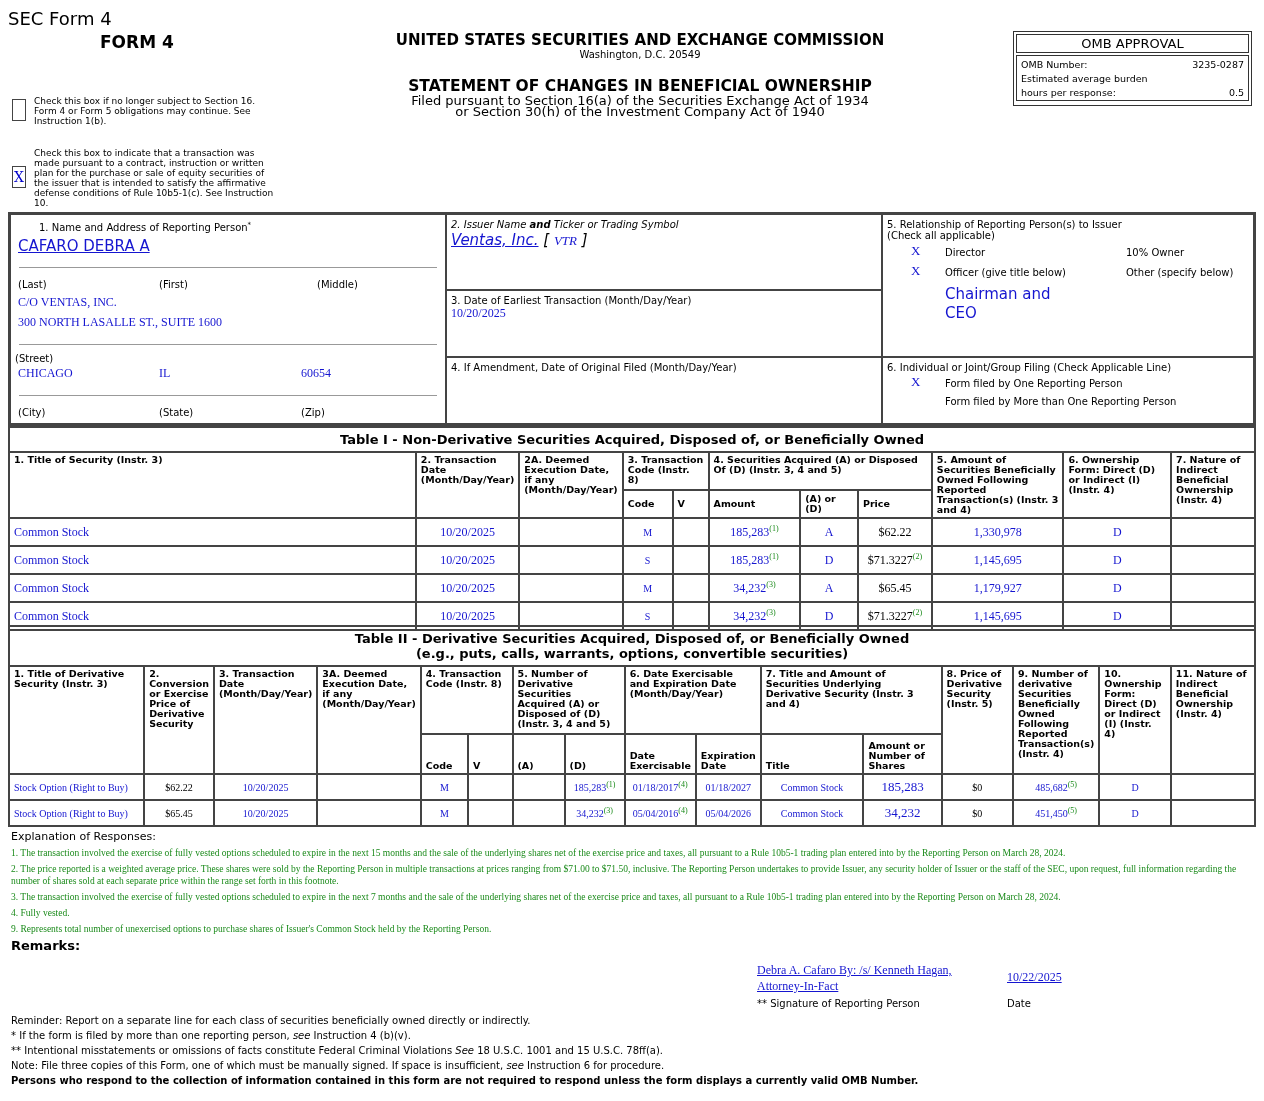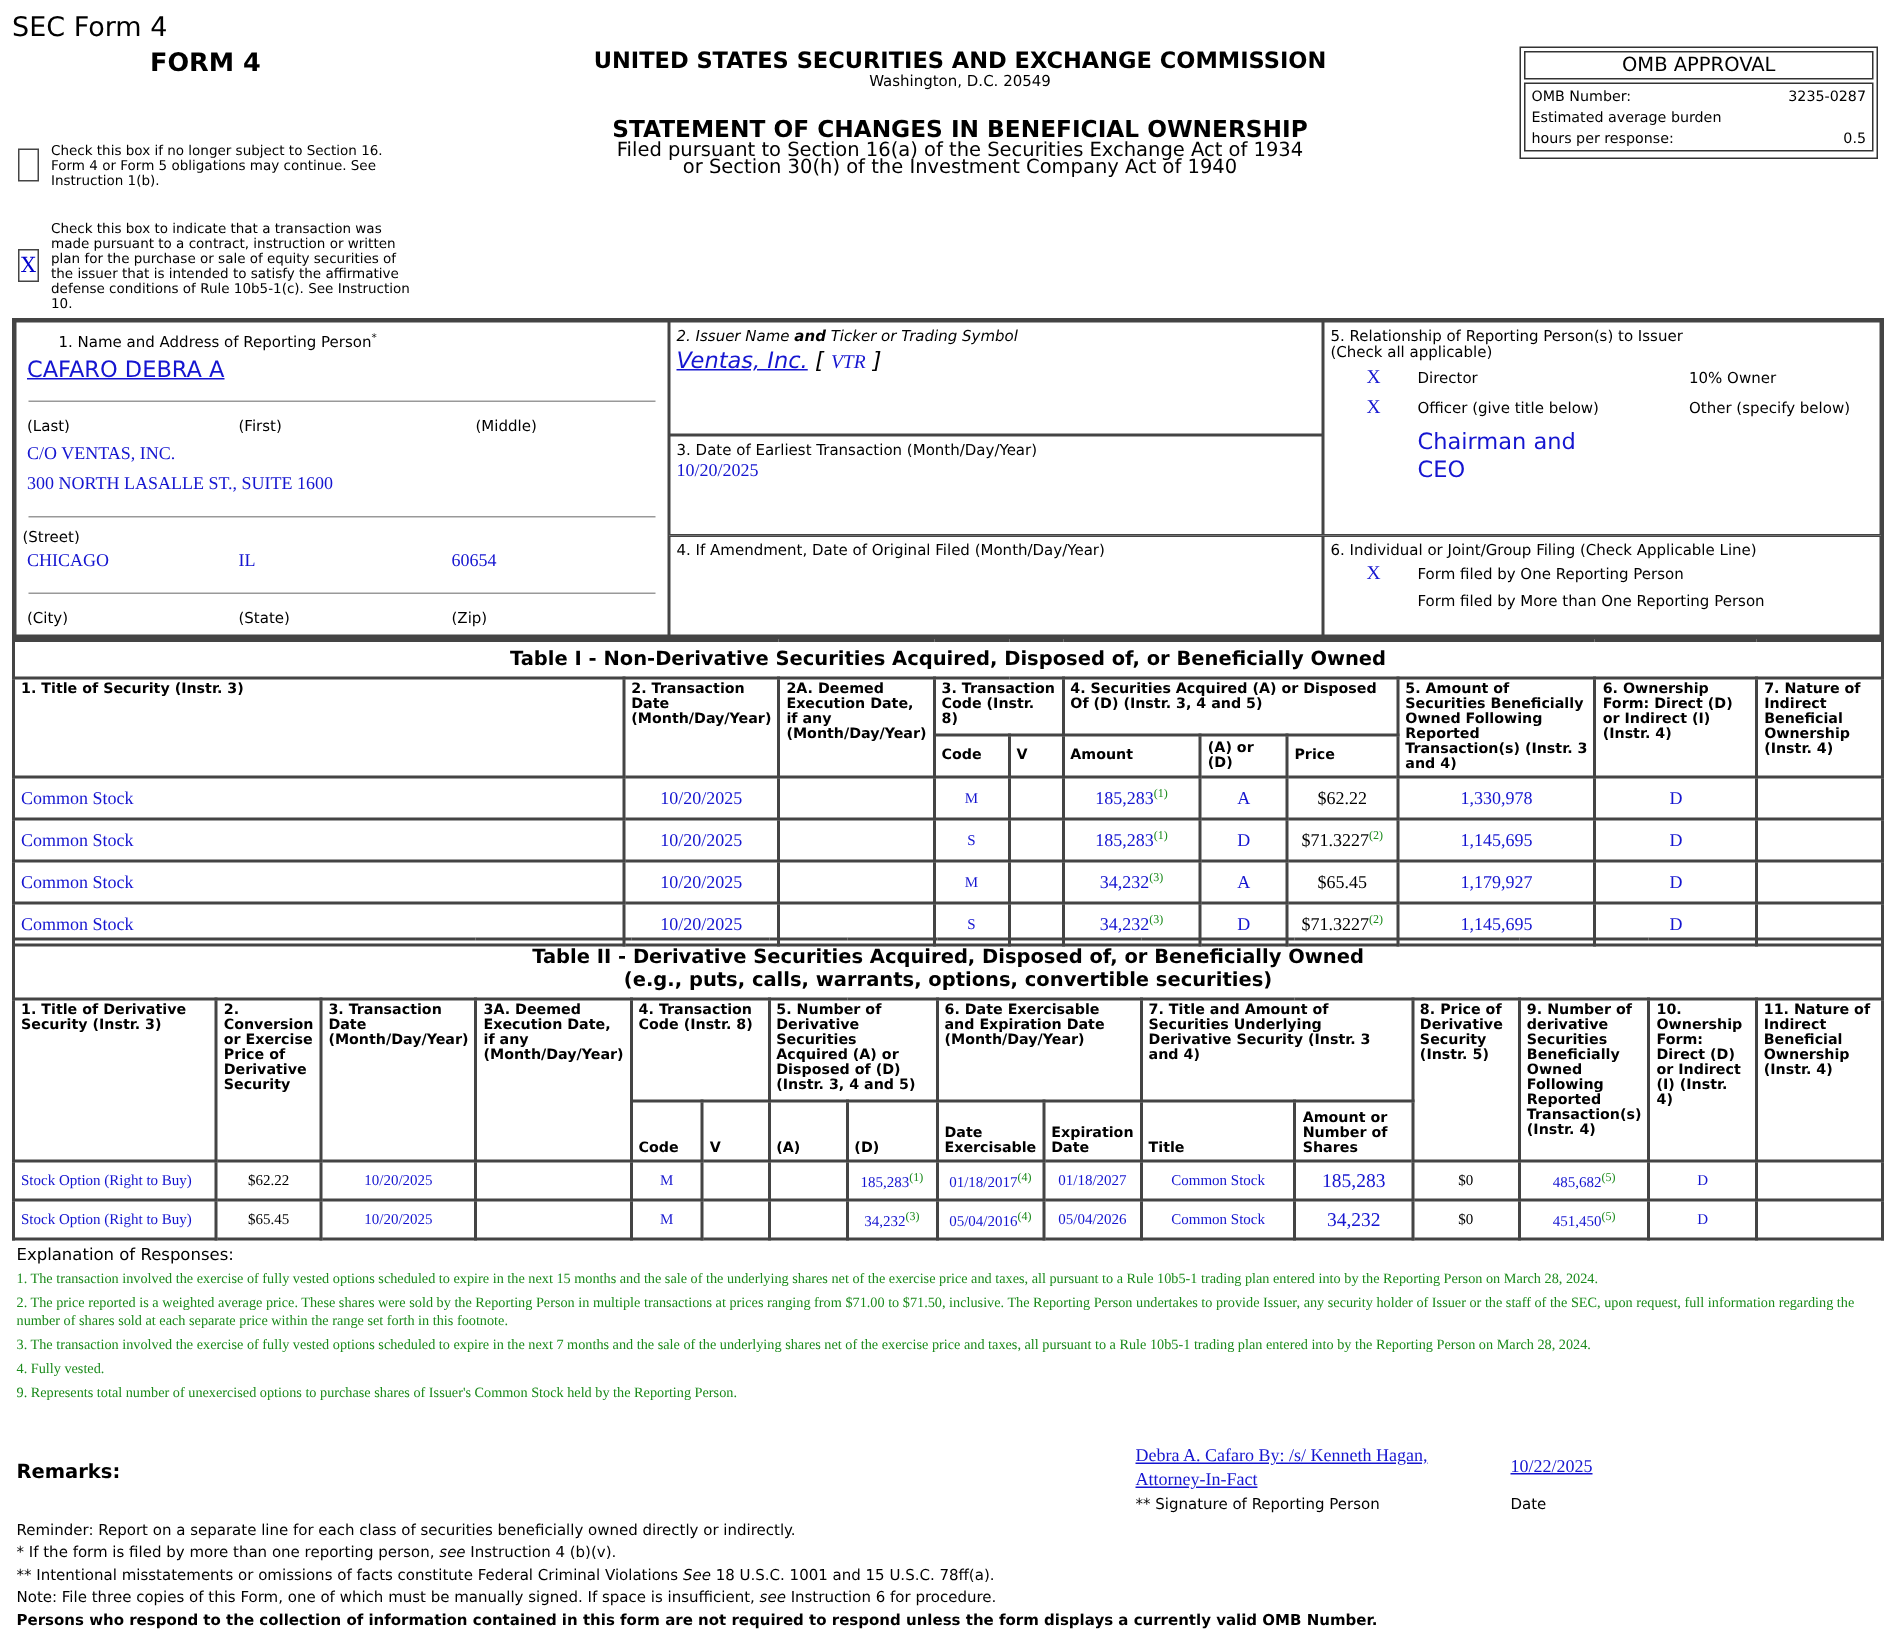--- a/index.html
+++ b/index.html
@@ -33,21 +33,21 @@
   .tbl td, .tbl th { border: 2px solid #444; font-size: 9.5px; vertical-align: top; padding: 2px 4px; }
   .tbl th { font-weight: bold; text-align: left; line-height: 10px; }
   .tbl .caption-cell { text-align: center; font-size: 13px; font-weight: bold; padding: 4px; line-height: 15px; }
   .tbl td.d { font-family: "Liberation Serif", serif; color: #1515d0; font-size: 12px; text-align: center; vertical-align: middle; }
   .tbl td.l { text-align: left; }
   .tbl2 td.d { font-size: 10px; }
 
   .expl { position: absolute; left: 11px; top: 830px; width: 1245px; }
   .expl .h { font-size: 11px; font-weight: normal; }
   .expl .fn { font-family: "Liberation Serif", serif; color: #1a8a1a; font-size: 9.5px; line-height: 12px; margin-top: 4px; }
-  .remarks { position: absolute; left: 11px; top: 938px; font-size: 13px; font-weight: bold; margin-top: 36px; }
+  .remarks { position: absolute; left: 11px; top: 938px; font-size: 13px; font-weight: bold; }
   .sig { position: absolute; left: 757px; top: 962px; width: 230px; font-family: "Liberation Serif", serif; color: #1515d0; font-size: 12px; text-decoration: underline; line-height: 16px; }
   .sigdate { position: absolute; left: 1007px; top: 970px; font-family: "Liberation Serif", serif; color: #1515d0; font-size: 12px; text-decoration: underline; }
   .siglbl { position: absolute; top: 998px; font-size: 10px; }
   .foot { position: absolute; left: 11px; top: 1013px; font-size: 10px; line-height: 15px; }
   .foot .bold { font-weight: bold; }
 </style>
 </head>
 <body>
 
 <div class="page">

